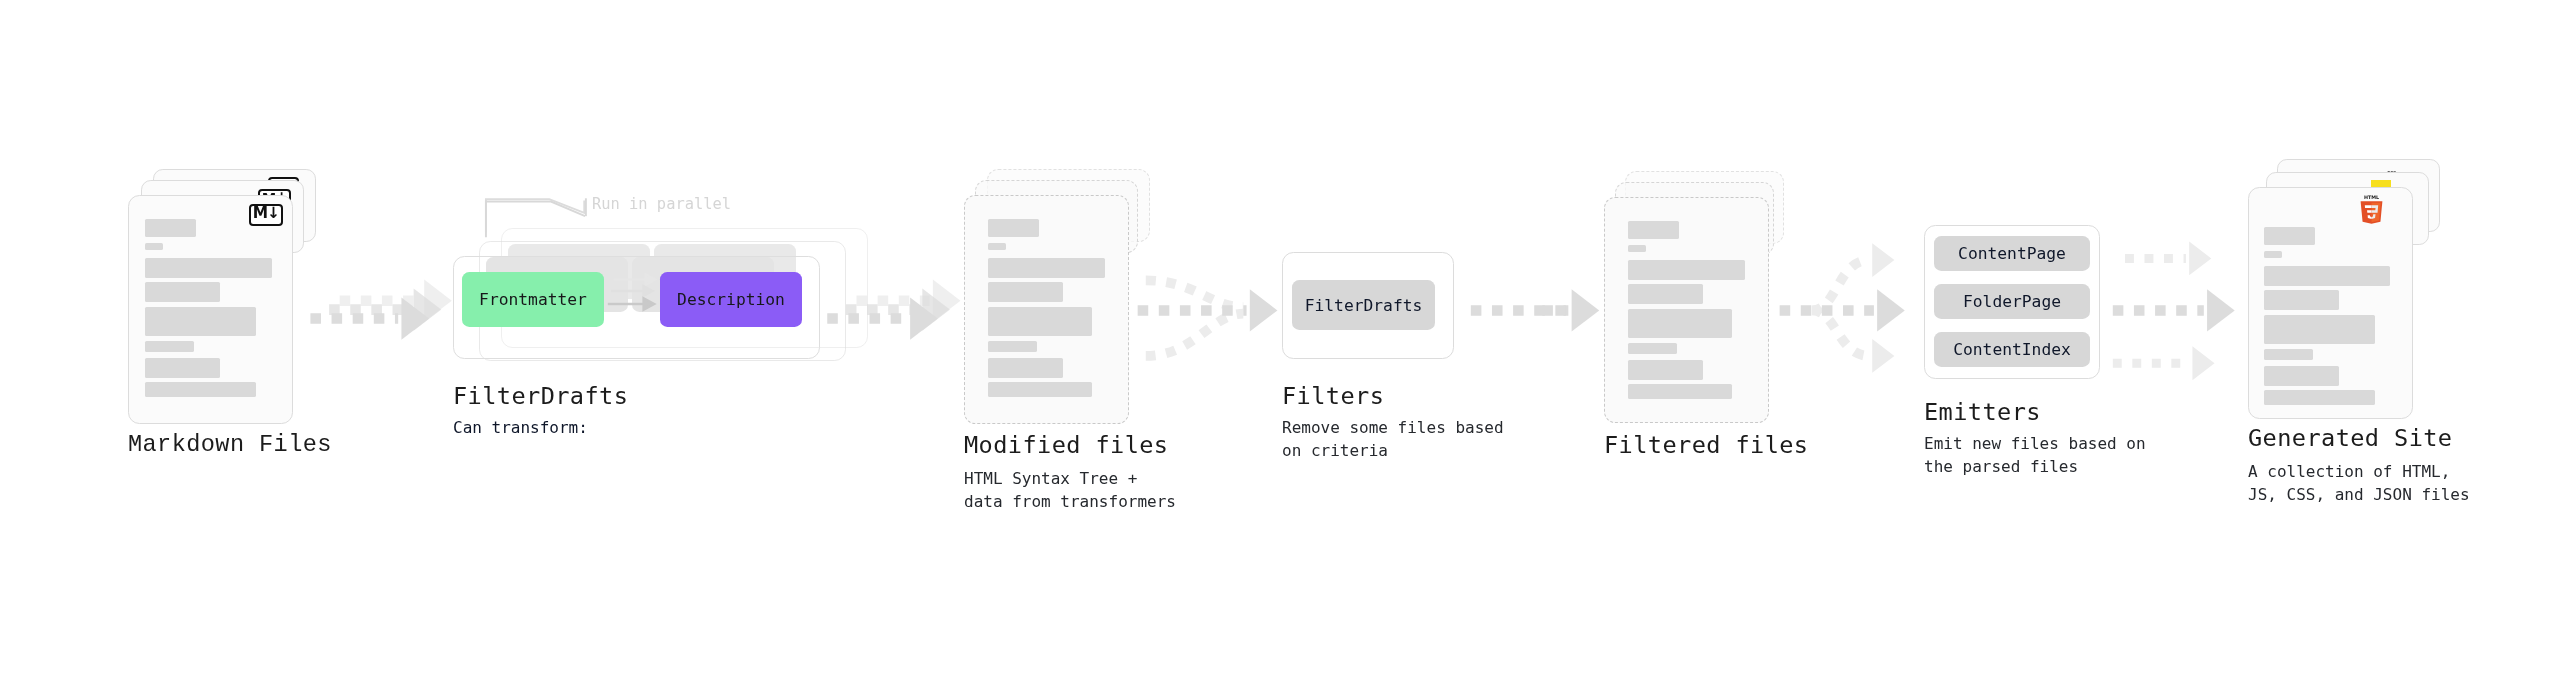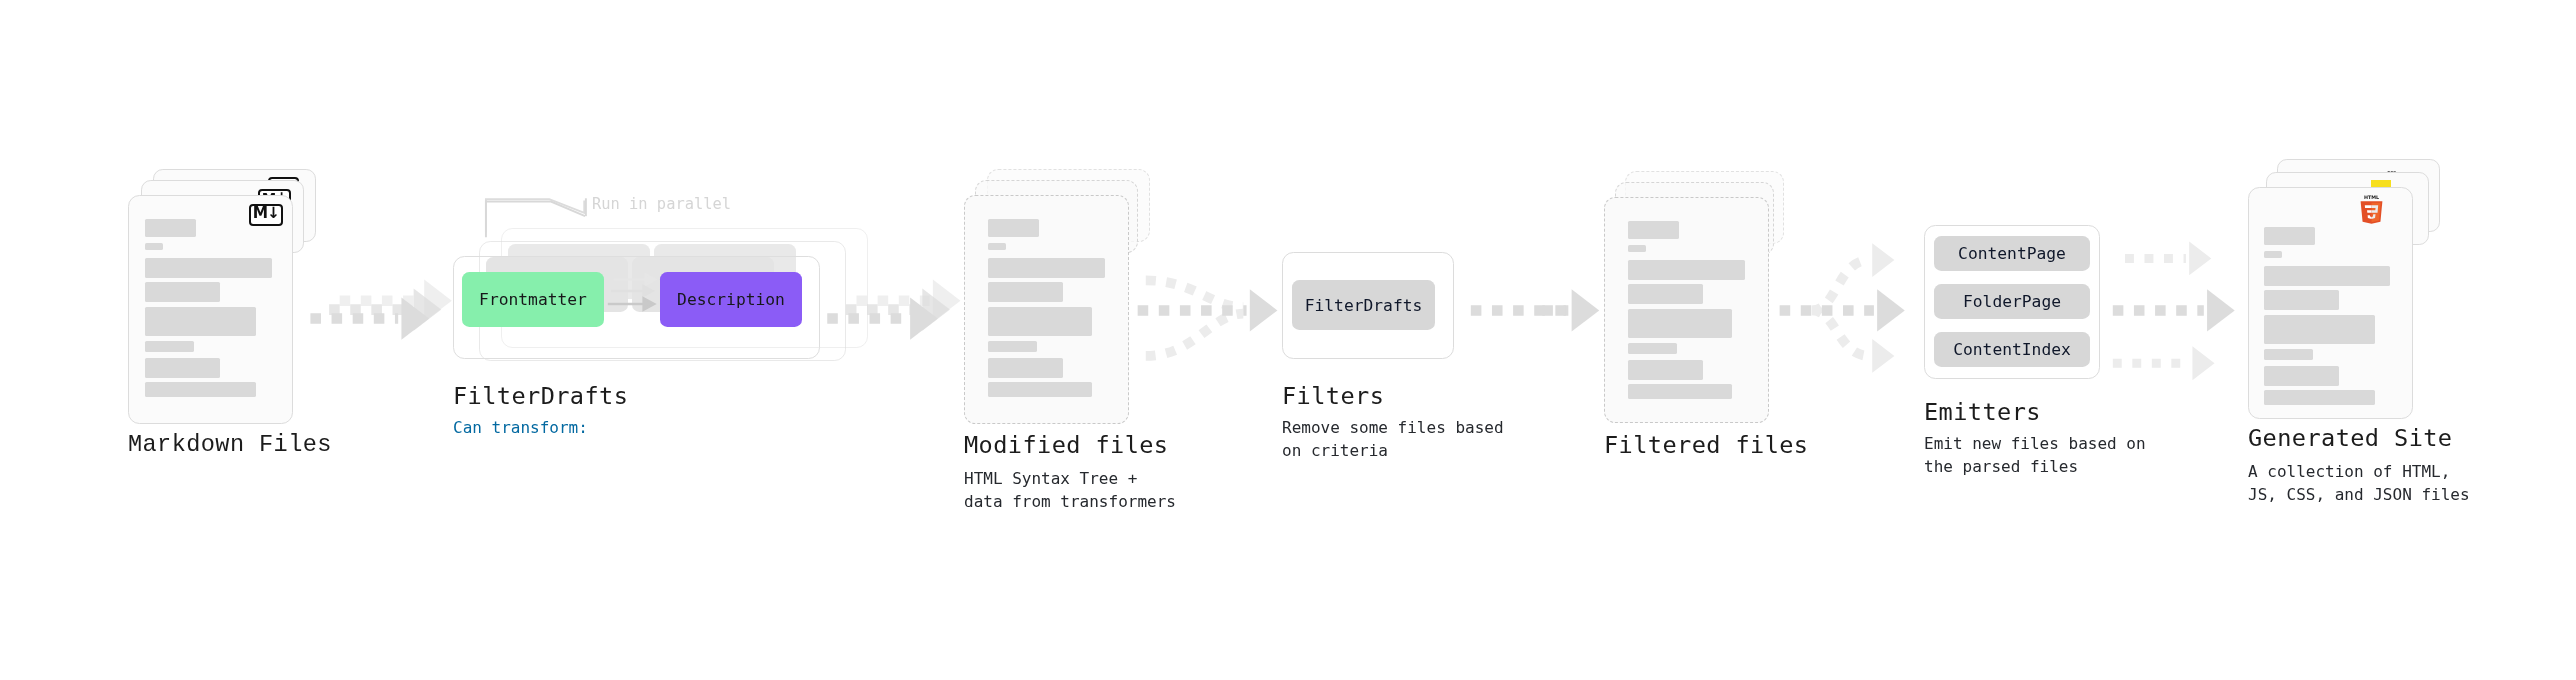--- a/index.html
+++ b/index.html
@@ -24,21 +24,21 @@
     position: absolute;
     font-size: 16px;
     line-height: 23px;
     color: #26292e;
     white-space: pre-line;
   }
   .bullets {
     position: absolute;
     font-size: 16px;
     line-height: 23px;
-    color: #0369a1;
+    color: #0f172a;
   }
   .bullets .hdr { display:block; }
   .bullets ul { list-style: none; margin-left: 11.4px; }
   .bullets li:before { content: "\2022"; margin-right: 8.1px; }
 
   
   .filecard {
     position: absolute;
     background: #fbfbfb;
     border: 1.3px solid #dcdcdc;

